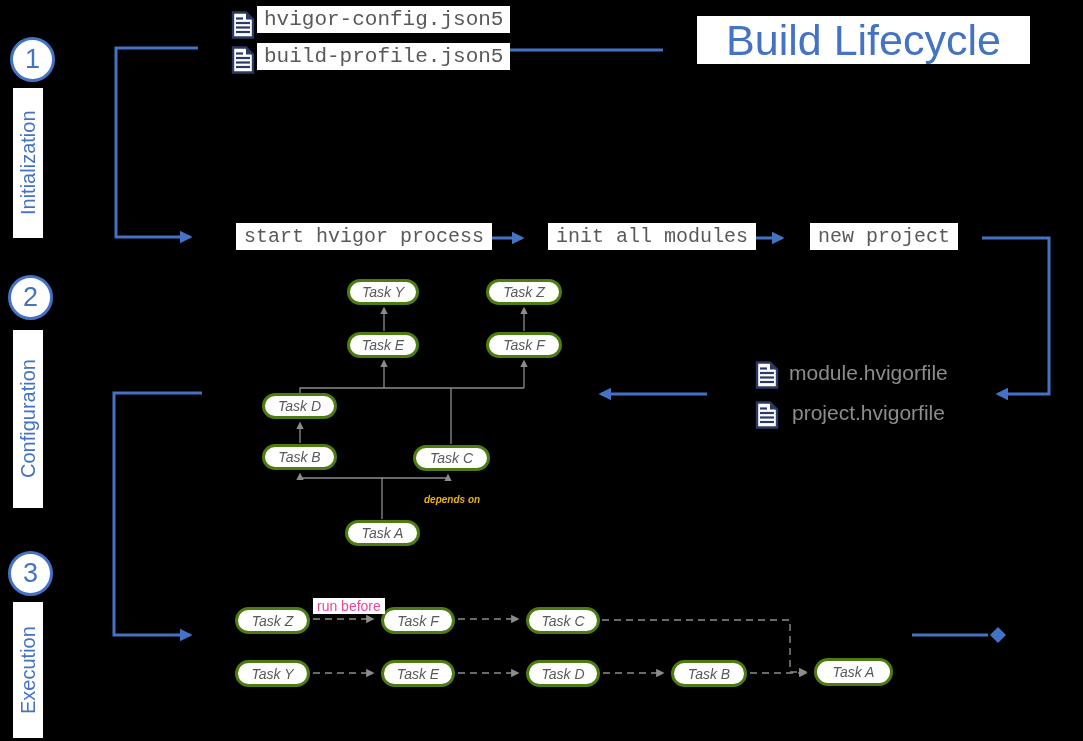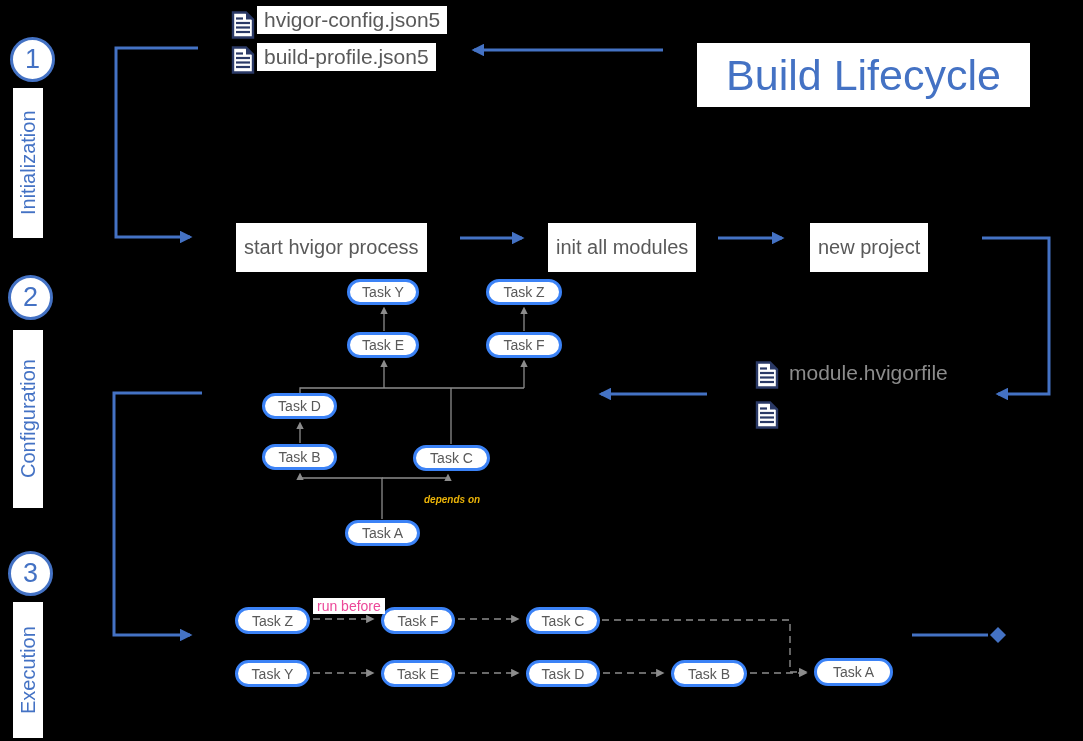--- a/index.html
+++ b/index.html
@@ -1,33 +1,33 @@
 <!DOCTYPE html>
 <html><head>
 <meta charset="utf-8">
 <style>
   html,body{margin:0;padding:0;background:#000;}
   .stage{position:relative;width:1083px;height:741px;background:#000;overflow:hidden;
          font-family:"Liberation Sans",sans-serif;}
   .stage svg.wires{position:absolute;left:0;top:0;z-index:1;pointer-events:none;}
   .abs{position:absolute;z-index:2;}
-  .whitebox{background:#fff;color:#595959;}
-  .title{left:697px;top:43px;width:333px;height:64px;background:#fff;color:#4472c4;
+  .whitebox{background:#fff;color:#595959;font-family:Liberation Mono, monospace;}
+  .title{left:697px;top:16px;width:333px;height:48px;background:#fff;color:#4472c4;
          font-size:43px;display:flex;align-items:center;justify-content:center;}
   .stage-circle{width:45px;height:45px;border-radius:50%;border:3px solid #4472c4;background:#fff;
                 color:#4472c4;font-size:27px;display:flex;align-items:center;justify-content:center;
                 box-sizing:border-box;}
   .vlabel{background:#fff;color:#4472c4;writing-mode:vertical-rl;transform:rotate(180deg);
           font-size:20px;display:flex;align-items:center;justify-content:center;}
   .filelabel{font-size:21px;padding:2px 7px;white-space:nowrap;}
-  .proclabel{font-size:20px;padding:13px 8px;white-space:nowrap;}
+  .proclabel{font-size:20px;padding:2px 8px;white-space:nowrap;}
   .graytext{color:#8c8c8c;font-size:21px;white-space:nowrap;}
-  .pill{height:26px;background:#fff;border:3px solid #3b82f6;border-radius:14px;color:#595959;
+  .pill{height:26px;background:#fff;border:3px solid #4d7c0f;border-radius:14px;color:#595959;
         font-size:14px;display:flex;align-items:center;justify-content:center;box-sizing:border-box;
-        white-space:nowrap;}
+        white-space:nowrap;font-style:italic;}
   .edge-note{color:#eab308;font-size:10px;font-weight:600;white-space:nowrap;font-style:italic;}
   .run-note{background:#fff;color:#ec4899;font-size:14px;padding:0 4px;white-space:nowrap;}
   .docicon{width:24px;height:28px;display:block;}
 </style>
 </head>
 <body>
 
 <div class="stage">
 
   <svg class="wires" width="1083" height="741" viewBox="0 0 1083 741">
@@ -137,20 +137,21 @@
   <div class="abs graytext" style="left:789px;top:361px;">module.hvigorfile</div>
 
   <svg class="abs docicon" style="left:755px;top:401px;" viewBox="0 0 24 28">
     <path d="M2 1.5 h13 l7 7 v18 h-20 z" fill="#fff" stroke="#2b3a67" stroke-width="2.4"></path>
     <path d="M15 1.5 l7 7 h-7 z" fill="#2b3a67"></path>
     <line x1="5" y1="12" x2="19" y2="12" stroke="#2b3a67" stroke-width="2.2"></line>
     <line x1="5" y1="16.5" x2="19" y2="16.5" stroke="#2b3a67" stroke-width="2.2"></line>
     <line x1="5" y1="21" x2="19" y2="21" stroke="#2b3a67" stroke-width="2.2"></line>
     <line x1="5" y1="7.5" x2="12" y2="7.5" stroke="#2b3a67" stroke-width="2.2"></line>
   </svg>
+  <div class="abs graytext" style="left:792px;top:401px;">project.hvigorfile</div>
 
   <div class="abs pill" style="left:235px;top:607px;width:75px;height:27px;">Task Z</div>
   <div class="abs pill" style="left:381px;top:607px;width:74px;height:27px;">Task F</div>
   <div class="abs pill" style="left:526px;top:607px;width:74px;height:27px;">Task C</div>
   <div class="abs run-note" style="left:313px;top:598px;">run before</div>
 
   <div class="abs pill" style="left:235px;top:660px;width:75px;height:27px;">Task Y</div>
   <div class="abs pill" style="left:381px;top:660px;width:74px;height:27px;">Task E</div>
   <div class="abs pill" style="left:526px;top:660px;width:74px;height:27px;">Task D</div>
   <div class="abs pill" style="left:671px;top:660px;width:76px;height:27px;">Task B</div>

